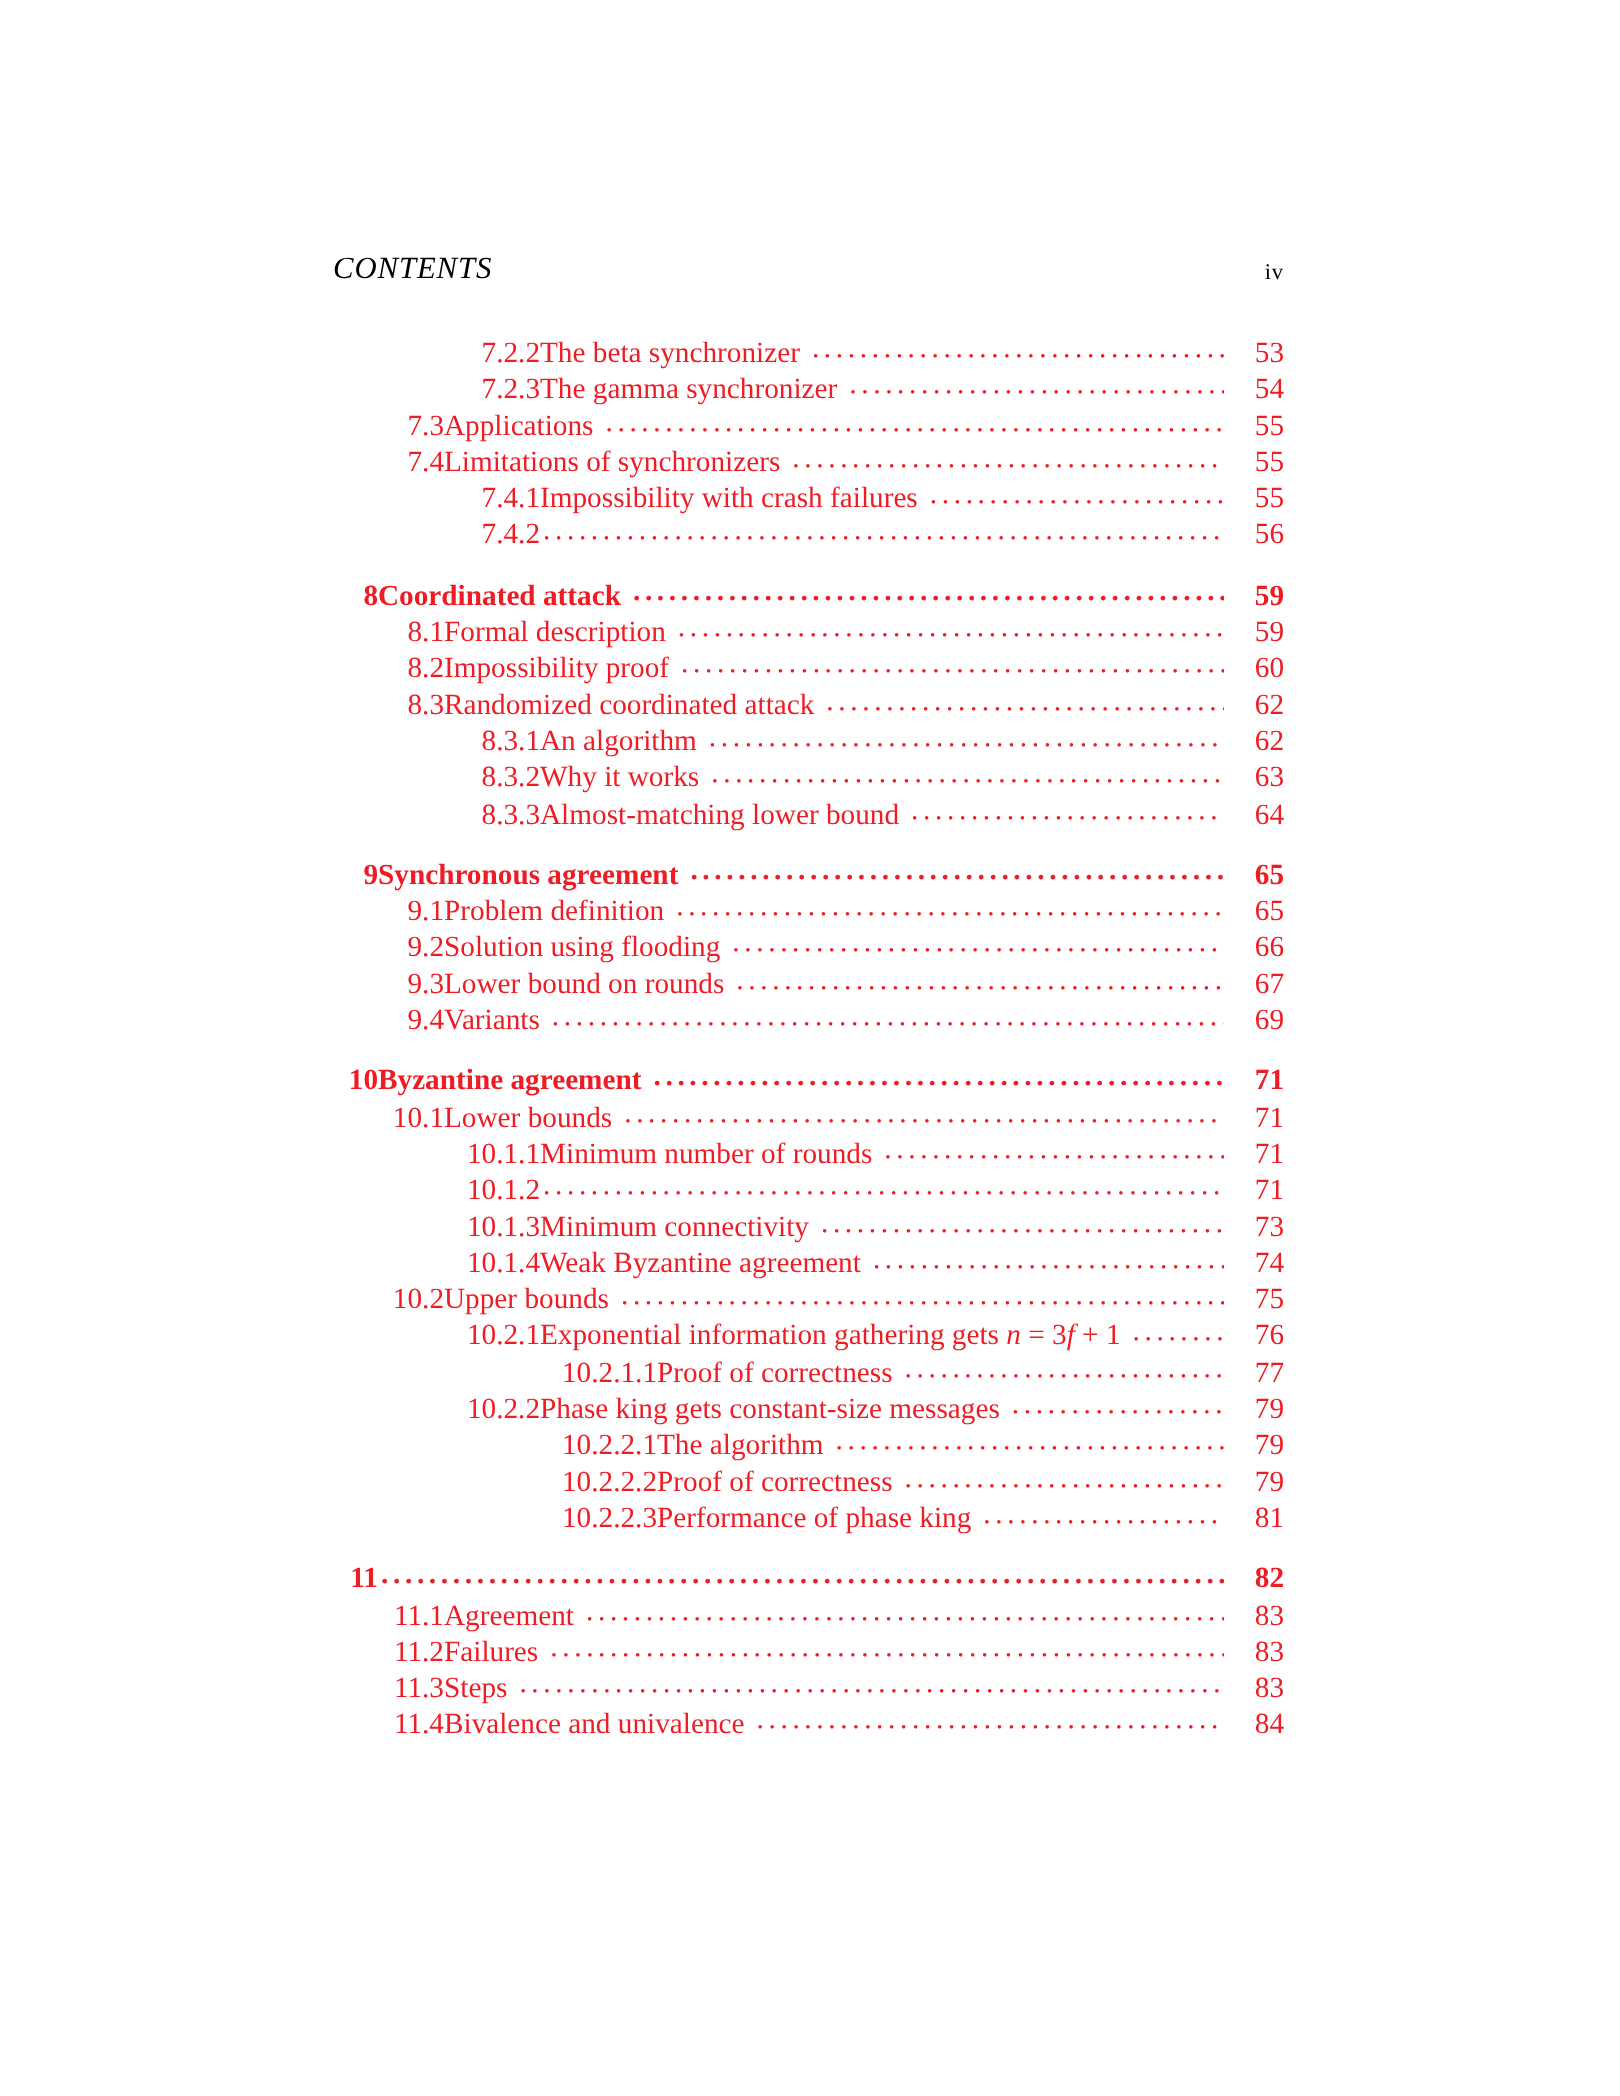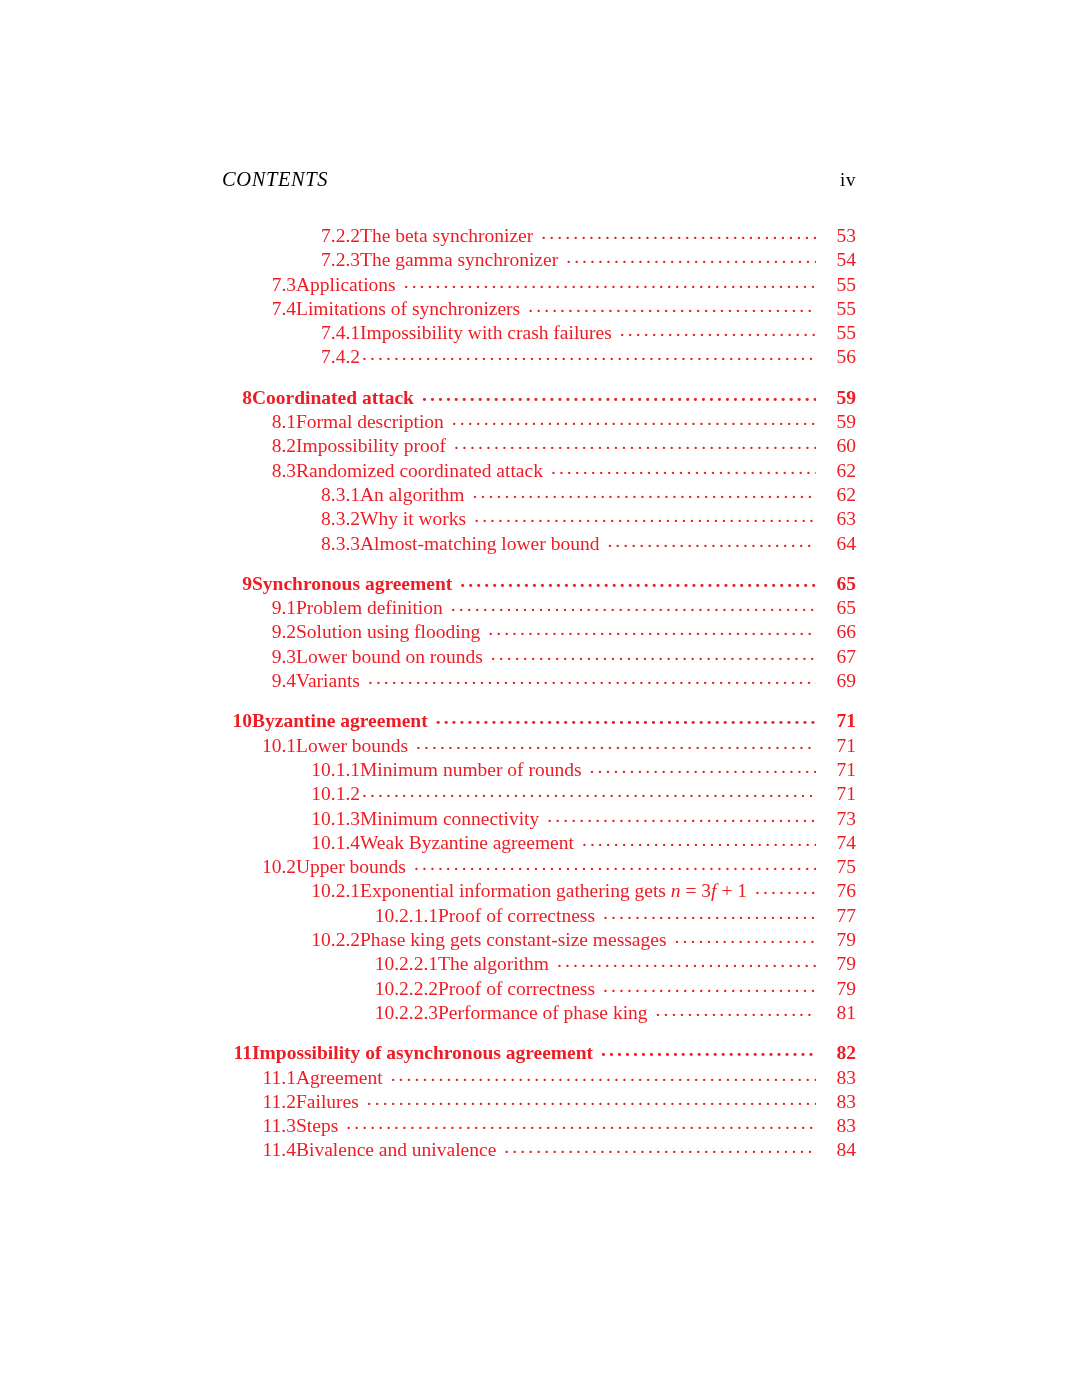--- a/index.html
+++ b/index.html
@@ -29,21 +29,21 @@
     display: flex;
     justify-content: space-between;
     align-items: flex-end;
     font-style: italic;
     font-size: 20.5px;
     letter-spacing: 0.6px;
     color: #000;
   }
   .header .folio {
     font-style: normal;
-    font-size: 19px;
+    font-size: 15px;
   }
   .toc {
     position: absolute;
     left: 222px;
     top: 224px;
     width: 634px;
   }
   .entry {
     display: flex;
     align-items: baseline;
@@ -286,21 +286,20 @@
         <span class="page-no">79</span>
       </div>
       <div class="entry lvl-subsub">
         <span class="num">10.2.2.3</span>
         <span class="label">Performance of phase king</span>
         <span class="dots">........................................................................................................................</span>
         <span class="page-no">81</span>
       </div>
       <div class="entry lvl-chapter spacer-top">
         <span class="num">11</span>
-        <span class="label">Impossibility of asynchronous agreement</span>
         <span class="dots">........................................................................................................................</span>
         <span class="page-no">82</span>
       </div>
       <div class="entry lvl-sec">
         <span class="num">11.1</span>
         <span class="label">Agreement</span>
         <span class="dots">........................................................................................................................</span>
         <span class="page-no">83</span>
       </div>
       <div class="entry lvl-sec">

